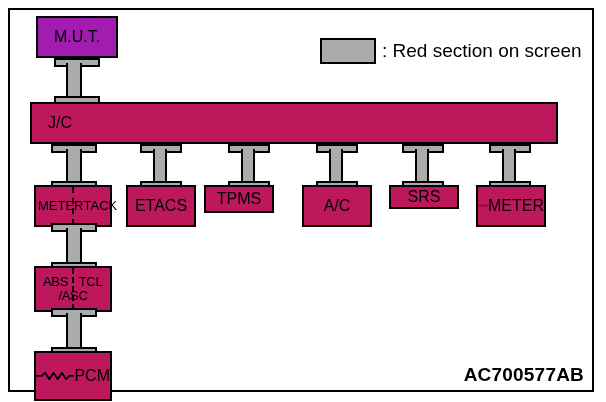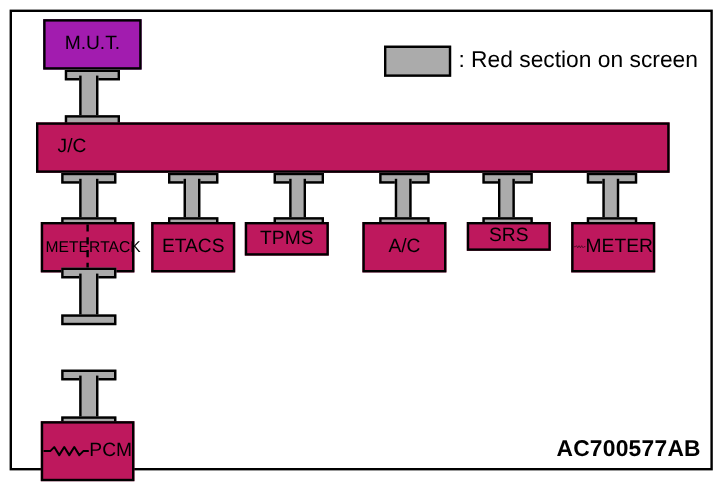--- a/index.html
+++ b/index.html
@@ -206,20 +206,30 @@
     <svg class="zig" width="46" height="11" viewBox="0 0 46 11">
       <polyline points="1,6 7,6 11,2 16,10 21,2 26,10 31,2 36,10 40,6 45,6" fill="none" stroke="#000000" stroke-width="2" stroke-linejoin="round" stroke-linecap="round"></polyline>
     </svg>
     <span>METER</span>
   </div>
 
   <div class="plate" style="left:51px; top:223px; width:46px; height:9px;"></div>
   <div class="stem" style="left:66px; top:228px; width:16px; height:38px;"></div>
   <div class="plate" style="left:51px; top:262px; width:46px; height:9px;"></div>
 
+  <div class="box t13" style="left:34px; top:266px; width:78px; height:46px;">
+    <div class="divider"></div>
+    <div class="stack-label">
+      <div class="row1 split-label">
+        <span>ABS</span>
+        <span>TCL</span>
+      </div>
+      <div class="row2">/ASC</div>
+    </div>
+  </div>
 
   <div class="plate" style="left:51px; top:308px; width:46px; height:9px;"></div>
   <div class="stem" style="left:66px; top:313px; width:16px; height:38px;"></div>
   <div class="plate" style="left:51px; top:347px; width:46px; height:9px;"></div>
 
   <div class="box t16 with-zig" style="left:34px; top:351px; width:78px; height:50px;">
     <svg class="zig" width="46" height="11" viewBox="0 0 46 11">
       <polyline points="1,6 7,6 11,2 16,10 21,2 26,10 31,2 36,10 40,6 45,6" fill="none" stroke="#000000" stroke-width="2" stroke-linejoin="round" stroke-linecap="round"></polyline>
     </svg>
     <span>PCM</span>

